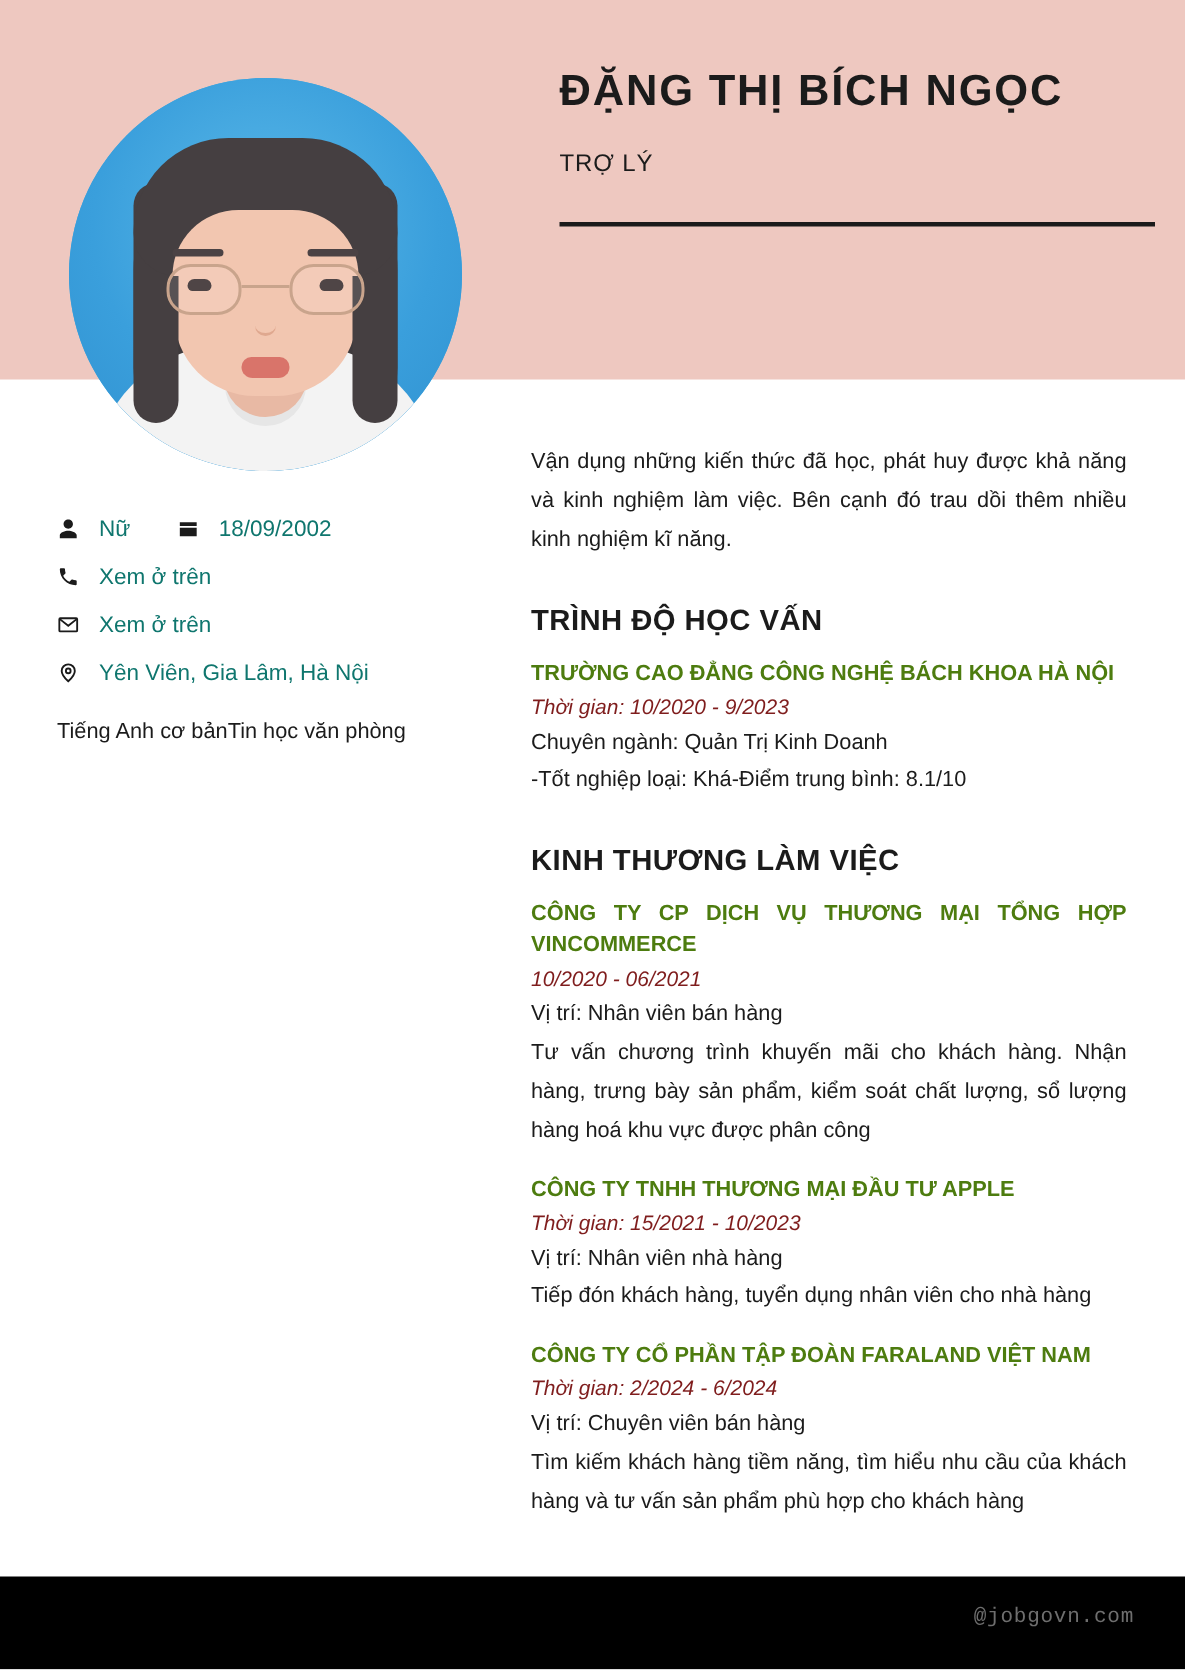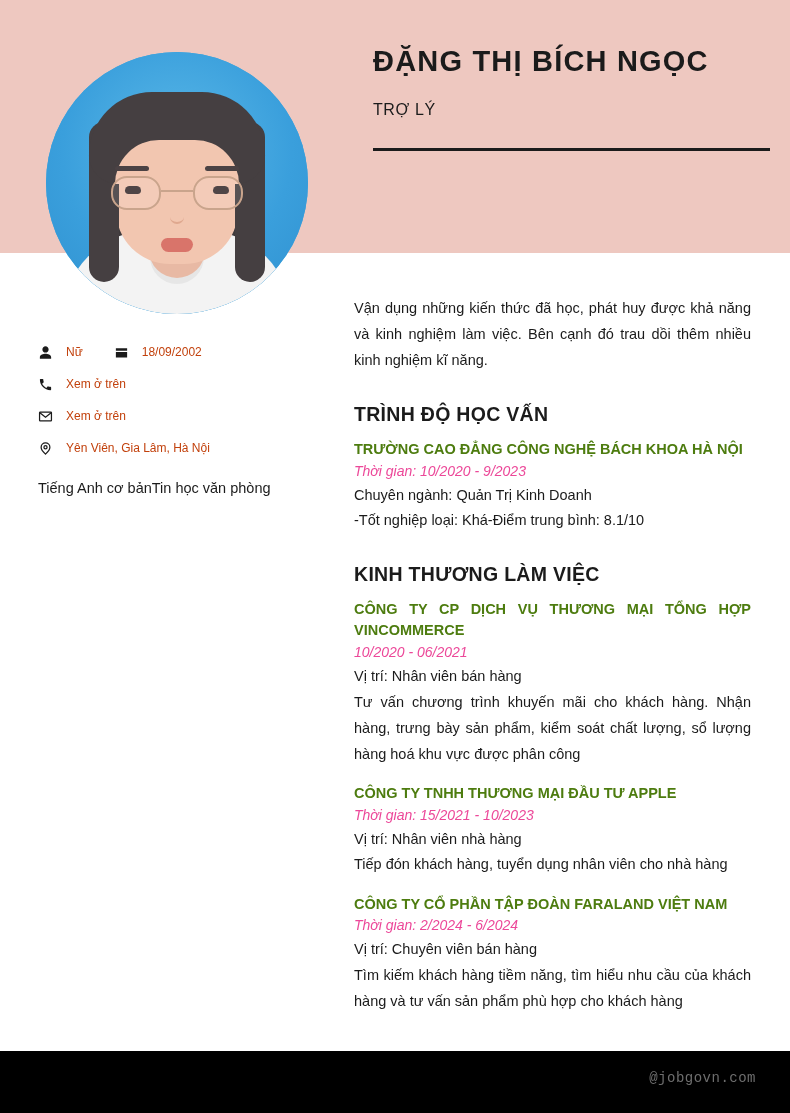--- a/index.html
+++ b/index.html
@@ -205,22 +205,22 @@
     height: 32px;
   }
   .icon-box {
     width: 28px;
     min-width: 28px;
     display: flex;
     align-items: center;
     color: #1b1b1b;
   }
   .info-text {
-    font-size: 12px;
-    color: #c2410c;
+    font-size: 15px;
+    color: #0f766e;
     white-space: nowrap;
     text-align: center;
   }
   .row-two { display: flex; align-items: center; }
   .row-two .cell-b { margin-left: 31px; display: flex; align-items: center; }
 
   .sec-title-left {
     margin-top: 30px;
     font-size: 20px;
     font-weight: bold;
@@ -257,21 +257,21 @@
   .entry-title {
     font-size: 14.5px;
     font-weight: bold;
     color: #4d7c0f;
     line-height: 1.5;
     text-align: justify;
   }
   .entry-sub {
     font-size: 14px;
     font-style: italic;
-    color: #ec4899;
+    color: #7f1d1d;
     line-height: 1.55;
   }
   .entry-line {
     font-size: 14.5px;
     color: #1b1b1b;
     line-height: 1.72;
   }
   .entry-para {
     font-size: 14.5px;
     color: #1b1b1b;

